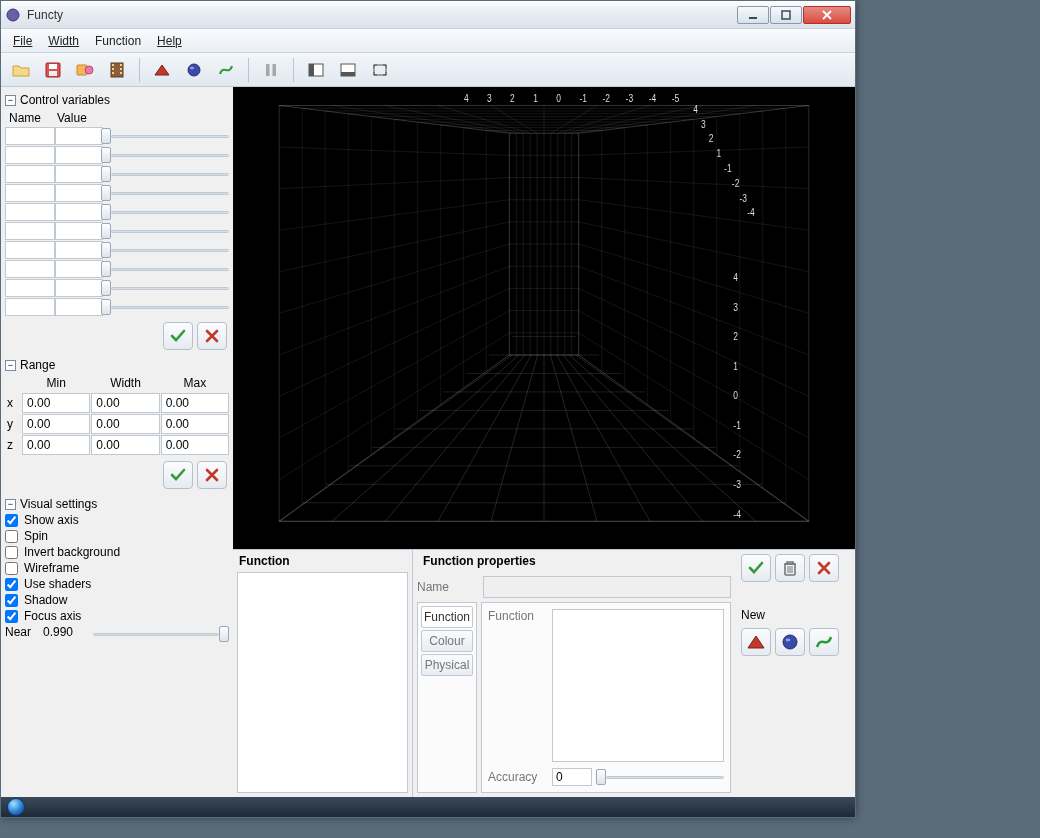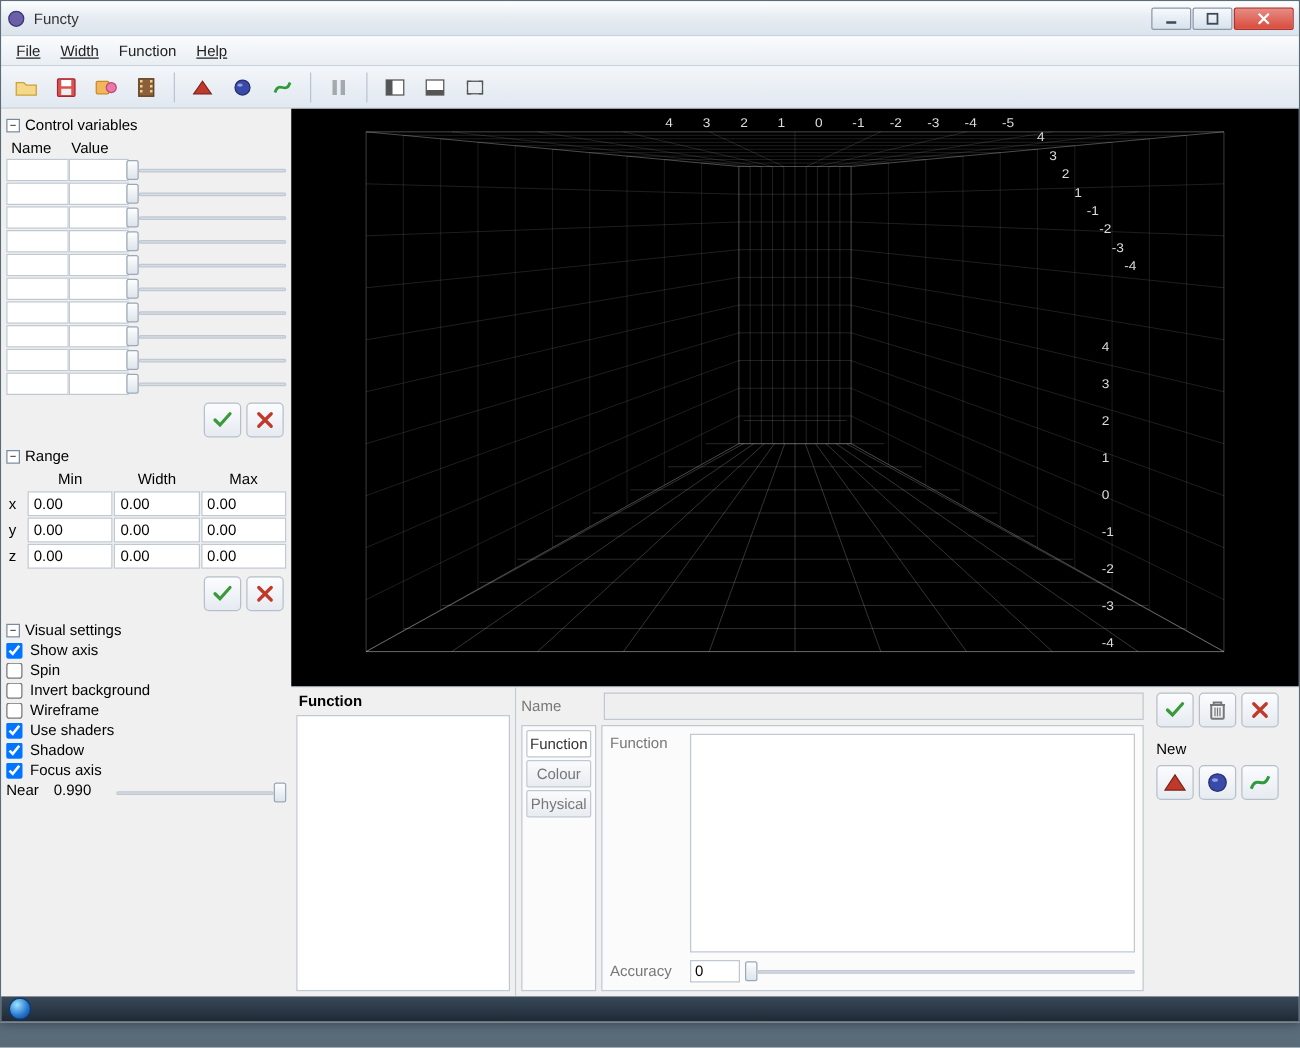--- a/index.html
+++ b/index.html
@@ -1,17 +1,17 @@
 <!DOCTYPE html>
 <html><head>
 <meta charset="utf-8">
 <style>
 * { box-sizing: border-box; margin: 0; padding: 0; font-family: "Segoe UI", Tahoma, sans-serif; font-size: 12px; }
 body { background: #5a6b7a; width: 1040px; height: 838px; overflow: hidden; }
-.window { width: 1040px; height: 818px; background: #f0f0f0; border: 1px solid #5a6b7a; box-shadow: 0 0 8px rgba(0,0,0,0.4); }
+.window { width: 856px; height: 818px; background: #f0f0f0; border: 1px solid #5a6b7a; box-shadow: 0 0 8px rgba(0,0,0,0.4); }
 .titlebar { height: 28px; background: linear-gradient(#fdfefe, #e8edf3 45%, #dbe3ec); display: flex; align-items: center; padding: 0 4px; border-bottom: 1px solid #c9d3de; }
 .titlebar .app-icon { width: 16px; height: 16px; margin-right: 6px; display:inline-flex; align-items:center; justify-content:center; }
 .titlebar .title { color: #333; }
 .titlebar .spacer { flex: 1; }
 .winbtn { width: 32px; height: 18px; margin-left: 1px; border: 1px solid #8a99aa; background: linear-gradient(#f6f9fc,#d7e2ec); border-radius: 2px; display:inline-flex; align-items:center; justify-content:center; }
 .winbtn.close { width: 48px; background: linear-gradient(#e78b83,#d94c3e); border-color:#b03028; color:#fff; }
 .menubar { height: 24px; background: linear-gradient(#fafbfd,#e9eef4); border-bottom: 1px solid #c9d3de; display:flex; align-items:center; padding: 0 4px; }
 .menuitem { padding: 19px 8px; color:#222; cursor:default; }
 .menuitem .ul { text-decoration: underline; }
 .toolbar { height: 34px; background: linear-gradient(#f3f6fa,#e1e8f0); border-bottom:1px solid #c0cbd8; display:flex; align-items:center; padding:0 6px; gap:4px; }
@@ -53,21 +53,21 @@
 .tabs-col { width:60px; display:flex; flex-direction:column; gap:2px; border:1px solid #c0c8d2; background:#fbfbfb; padding:3px; }
 .tabbtn { height:22px; border:1px solid #c0c8d2; background:linear-gradient(#fafbfd,#e8ecf1); display:flex; align-items:center; justify-content:center; color:#777; border-radius:2px; }
 .tabbtn.active { background:#fff; color:#333; }
 .tabpage { flex:1; border:1px solid #c0c8d2; background:#fbfbfb; padding:6px; display:flex; flex-direction:column; gap:6px; }
 .tabpage .lab { color:#777; }
 .tabpage textarea { flex:1; border:1px solid #c0c8d2; resize:none; background:#fff; }
 .tabpage .acc-row { display:flex; align-items:center; gap:6px; }
 .tabpage .acc-row input { width:40px; border:1px solid #c0c8d2; padding:1px 3px; }
 .side-actions { width:120px; padding:4px 6px; display:flex; flex-direction:column; gap:6px; }
 .side-actions .row1 { display:flex; gap:4px; }
-.newlabel { margin-top:4px; }
+.newlabel { margin-top:20px; }
 .newrow { display:flex; gap:4px; }
 .taskbar { height:20px; background: linear-gradient(#3a4a5a,#1e2a36); display:flex; align-items:center; padding:0 6px; gap:10px; }
 .taskbar .orb { width:18px; height:18px; border-radius:50%; background: radial-gradient(circle at 35% 30%, #9fe3ff, #2a7bd1 55%, #0b3a73); border:1px solid #0b3a73; }
 
 svg { display:block; }
 .axis-label { fill:#dcdcdc; font-size:11px; font-family:sans-serif; }
 </style>
 </head>
 <body>
 
@@ -508,20 +508,21 @@
           </svg>
       </div>
 
       <div class="bottom-panels">
         <div class="panel func-list">
           <div class="panel-title">Function</div>
           <div class="body"></div>
         </div>
 
         <div class="panel func-props">
+          <div class="panel-title">Function properties</div>
           <div class="props-row">
             <span class="lab">Name</span>
             <input class="name-input" style="">
           </div>
           <div class="props-body">
             <div class="tabs-col">
               <div class="tabbtn active">Function</div>
               <div class="tabbtn">Colour</div>
               <div class="tabbtn">Physical</div>
             </div>

